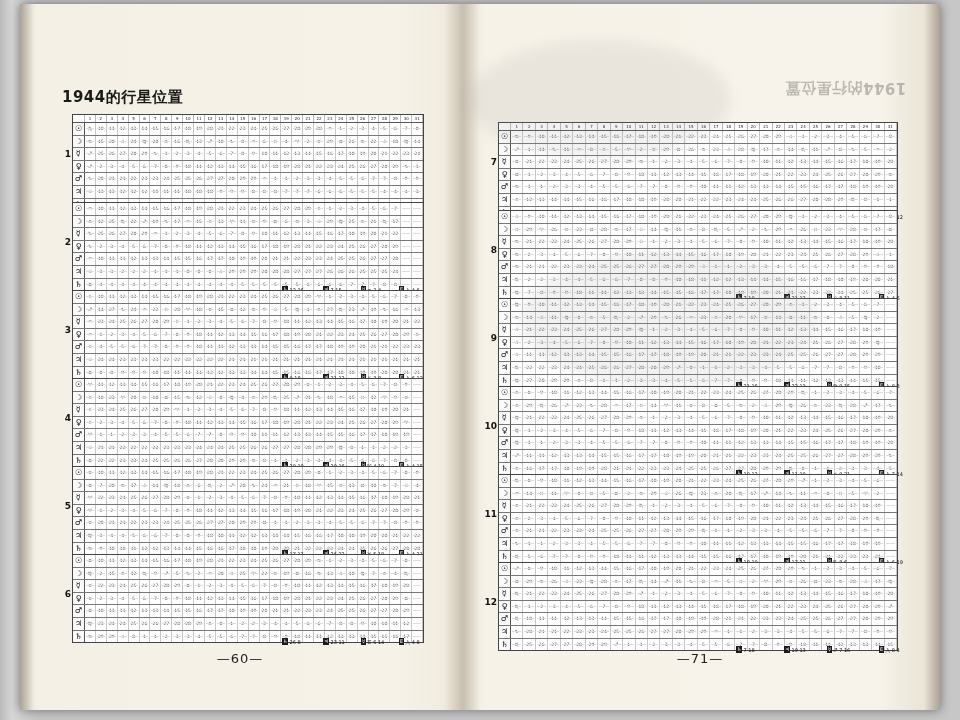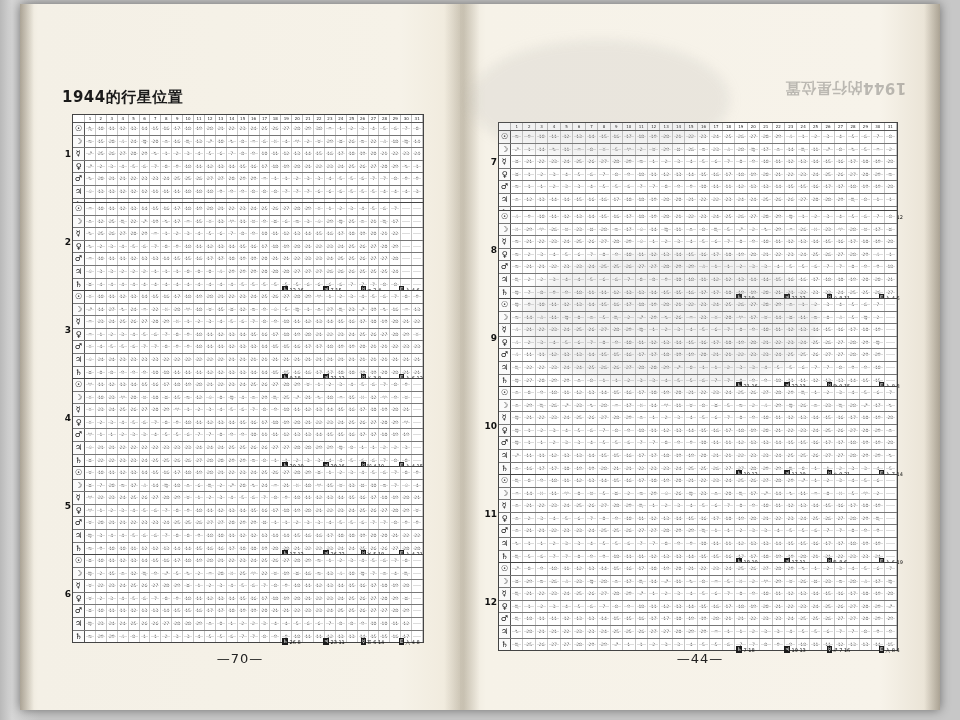--- a/index.html
+++ b/index.html
@@ -1831,21 +1831,21 @@
                 <b>☿</b>
                 <span>♊ 6 14</span>
               </div>
               <div class="mk" style="left: 327px;">
                 <b>E</b>
                 <span>入 4  8</span>
               </div>
             </div>
           </div>
         </div>
-      <div class="folio">—70—</div>
+      <div class="folio">—60—</div>
 
     </div>
 
     <div class="leaf right">
       <div class="edge-shadow-r"></div>
       <div class="page-title right">1944的行星位置</div>
       <div id="right-blocks">
           <div class="block" style="left: 24px; top: 118px; width: 414px;">
             <div class="mlabel" style="top: 34.8px;">7</div>
             <div class="grid" style="width: 400px;">
@@ -3524,21 +3524,21 @@
                 <b>☿</b>
                 <span>♐ 7 16</span>
               </div>
               <div class="mk" style="left: 381px;">
                 <b>E</b>
                 <span>入 8  4</span>
               </div>
             </div>
           </div>
         </div>
-      <div class="folio">—44—</div>
+      <div class="folio">—71—</div>
     </div>
 
     <div class="gutter"></div>
   </div>
 
   <div class="scan-blob" style="left:470px;top:40px;width:260px;height:120px;"></div>
   <div class="scan-blob" style="left:520px;top:250px;width:300px;height:140px;"></div>
 </div>
 
 </body></html>

